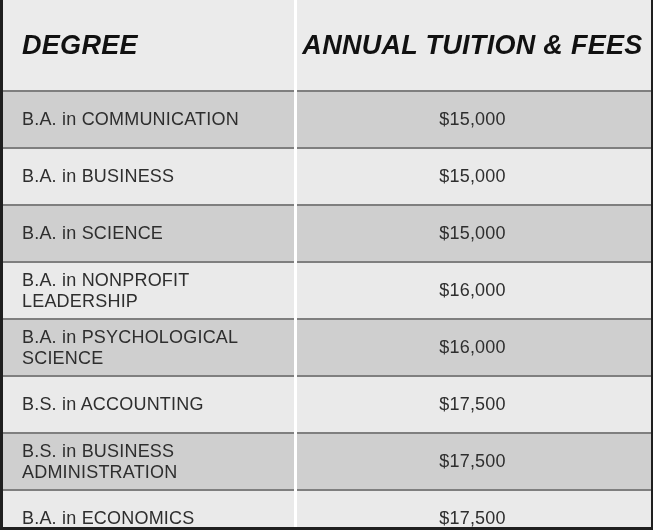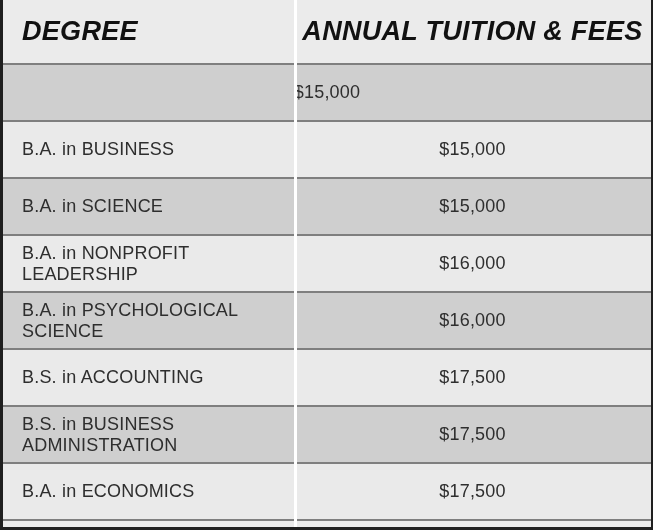--- a/index.html
+++ b/index.html
@@ -32,21 +32,21 @@
     overflow: hidden;
   }
   .row {
     display: flex;
     flex: 0 0 auto;
     height: 57px;
     box-sizing: border-box;
     border-bottom: 2px solid var(--separator);
   }
   .row.header {
-    height: 65px;
+    height: 92px;
     background: var(--header-bg);
   }
   .row.data:nth-child(even) { background: var(--row-dark); }
   .row.data:nth-child(odd)  { background: var(--row-light); }
   .row.data:last-of-type { border-bottom: none; }
   .cell {
     display: flex;
     align-items: center;
     box-sizing: border-box;
     color: var(--body-text);
@@ -82,20 +82,21 @@
 <body>
 
 <div class="table">
 
   <div class="row header">
     <div class="cell degree">DEGREE</div>
     <div class="cell tuition">ANNUAL TUITION &amp; FEES</div>
   </div>
 
   <div class="row data">
+    <div class="cell degree">B.A. in COMMUNICATION</div>
     <div class="cell tuition">$15,000</div>
   </div>
 
   <div class="row data">
     <div class="cell degree">B.A. in BUSINESS</div>
     <div class="cell tuition">$15,000</div>
   </div>
 
   <div class="row data">
     <div class="cell degree">B.A. in SCIENCE</div>

